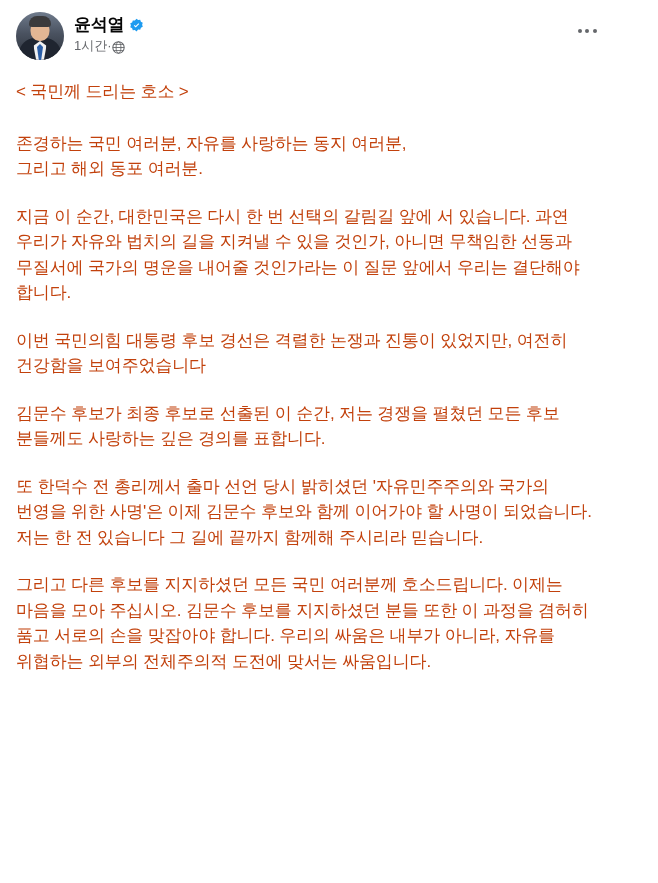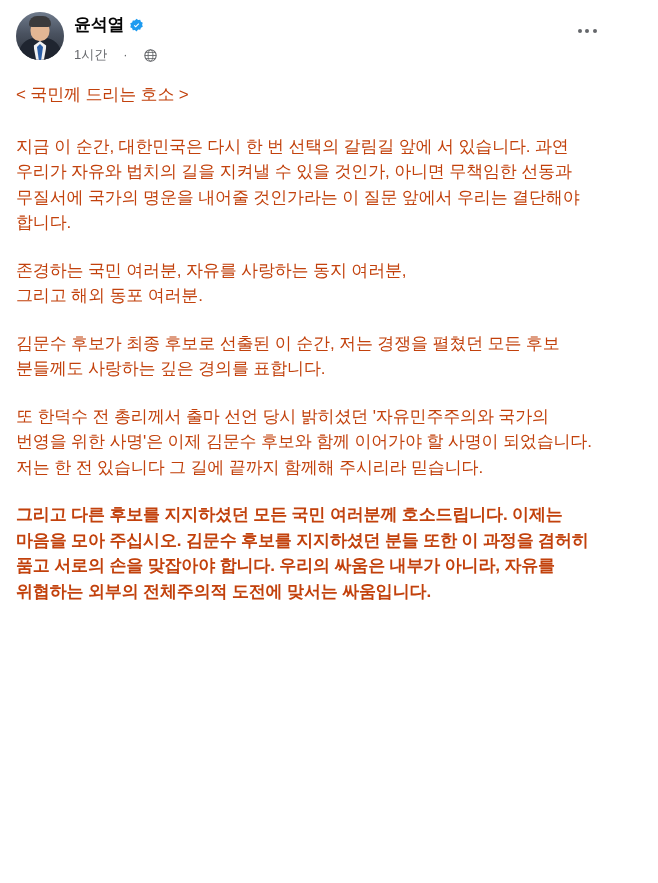--- a/index.html
+++ b/index.html
@@ -107,23 +107,23 @@
     line-height: 20px;
   }
   .verified {
     width: 15px;
     height: 15px;
     flex: 0 0 15px;
     display: block;
   }
   .meta-row {
     display: flex;
-    align-items: center;
-    gap: 16px;
-    margin-top: 12px;
+    align-items: flex-end;
+    gap: 0;
+    margin-top: 3px;
     font-size: 13px;
     color: #65676b;
     line-height: 16px;
   }
   .meta-dot {
     font-size: 13px;
     color: #65676b;
     line-height: 16px;
   }
   .globe {
@@ -159,21 +159,21 @@
     line-height: 1.5;
     color: #c2410c;
     letter-spacing: -0.15px;
     word-break: keep-all;
   }
   .para {
     margin: 0 0 22px 0;
     white-space: pre-wrap;
   }
   .para:first-child { margin-bottom: 26px; }
-  .para:last-child { margin-bottom: 4px; font-weight: bold; }
+  .para:last-child { margin-bottom: 4px; }
 </style>
 </head>
 <body>
 
 <div class="post">
 
   <div class="post-header">
 
     <div class="avatar">
       <div class="av-bg"></div>
@@ -210,21 +210,22 @@
         <i></i>
           <i></i>
           <i></i>
       </span>
     </div>
 
   </div>
 
   <div class="post-body">
     <p class="para">&lt; 국민께 드리는 호소 &gt;</p>
-    <p class="para">지금 이 순간, 대한민국은 다시 한 번 선택의 갈림길 앞에 서 있습니다. 과연 우리가 자유와 법치의 길을 지켜낼 수 있을 것인가, 아니면 무책임한 선동과 무질서에 국가의 명운을 내어줄 것인가라는 이 질문 앞에서 우리는 결단해야 합니다.</p>
     <p class="para">존경하는 국민 여러분, 자유를 사랑하는 동지 여러분,
 그리고 해외 동포 여러분.</p>
+    <p class="para">지금 이 순간, 대한민국은 다시 한 번 선택의 갈림길 앞에 서 있습니다. 과연 우리가 자유와 법치의 길을 지켜낼 수 있을 것인가, 아니면 무책임한 선동과 무질서에 국가의 명운을 내어줄 것인가라는 이 질문 앞에서 우리는 결단해야 합니다.</p>
+    <p class="para">이번 국민의힘 대통령 후보 경선은 격렬한 논쟁과 진통이 있었지만, 여전히 건강함을 보여주었습니다</p>
     <p class="para">김문수 후보가 최종 후보로 선출된 이 순간, 저는 경쟁을 펼쳤던 모든 후보 분들께도 사랑하는 깊은 경의를 표합니다.</p>
     <p class="para">또 한덕수 전 총리께서 출마 선언 당시 밝히셨던 '자유민주주의와 국가의 번영을 위한 사명'은 이제 김문수 후보와 함께 이어가야 할 사명이 되었습니다. 저는 한 전 있습니다 그 길에 끝까지 함께해 주시리라 믿습니다.</p>
     <p class="para">그리고 다른 후보를 지지하셨던 모든 국민 여러분께 호소드립니다. 이제는 마음을 모아 주십시오. 김문수 후보를 지지하셨던 분들 또한 이 과정을 겸허히 품고 서로의 손을 맞잡아야 합니다. 우리의 싸움은 내부가 아니라, 자유를 위협하는 외부의 전체주의적 도전에 맞서는 싸움입니다.</p>
   </div>
 
 </div>
 
 </body></html>

